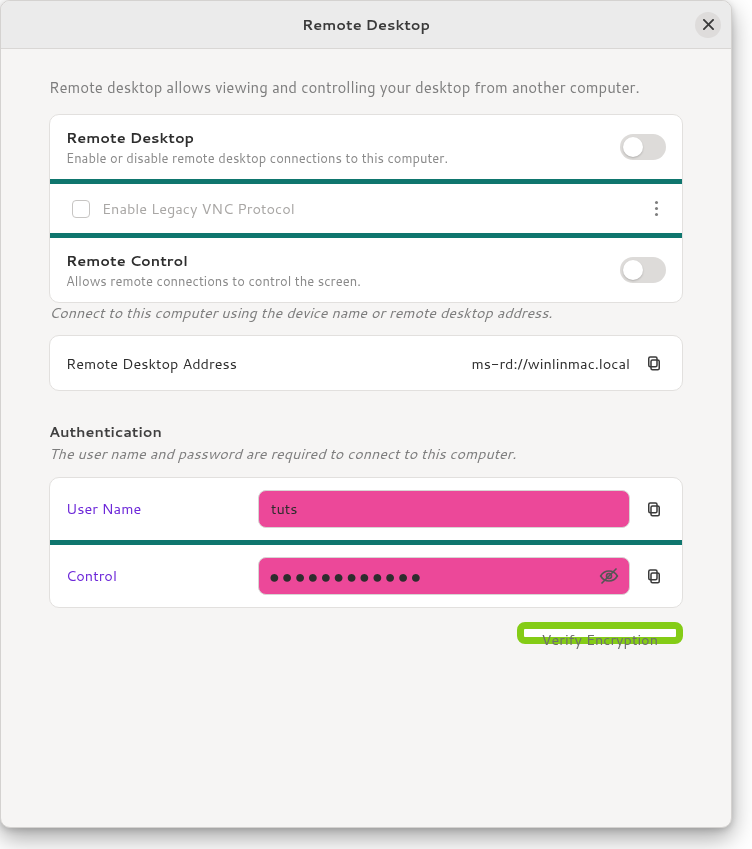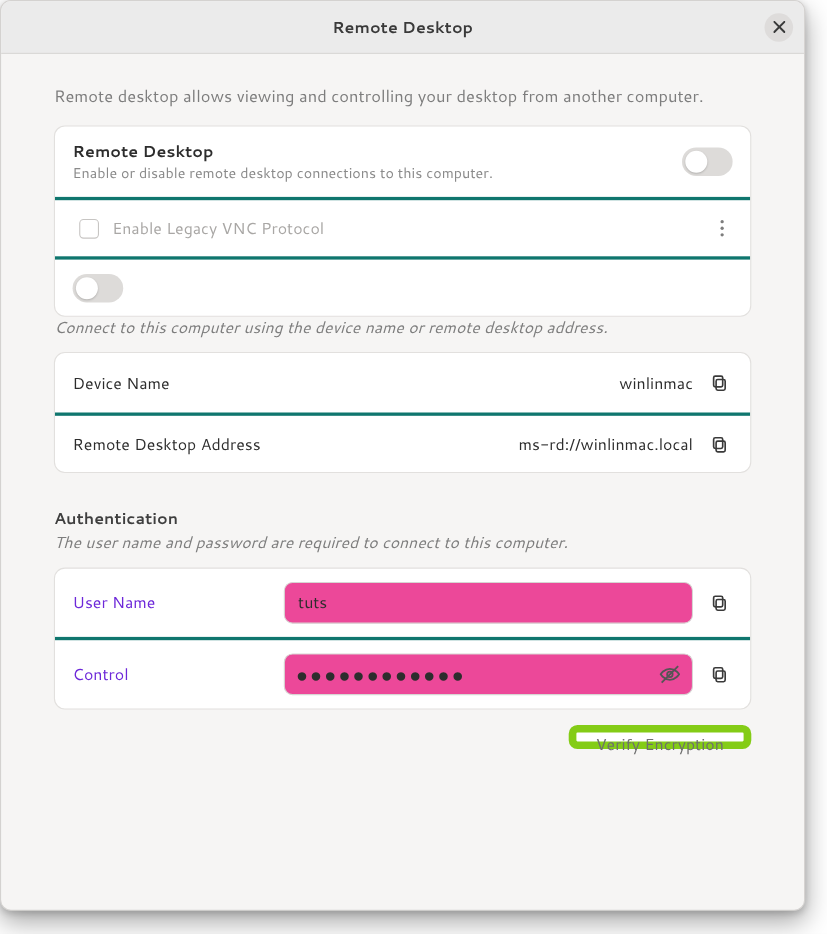--- a/index.html
+++ b/index.html
@@ -84,21 +84,21 @@
     background: #ffffff;
     overflow: hidden;
   }
   .panel .row {
     padding: 12px 16px;
     display: flex;
     align-items: center;
     min-height: 54px;
     gap: 12px;
   }
-  .panel .row + .row { border-top: 3px solid #0f766e; }
+  .panel .row + .row { border-top: 5px solid #0f766e; }
   .row-main { flex: 1; min-width: 0; }
   .row-title { font-weight: 600; font-size: 14.5px; color: #2d2d2d; }
   .row-sub   { font-size: 13px;   color: #8a8a8a; margin-top: 1px; }
   .row-value { font-size: 14.5px; color: #2d2d2d; text-align: right; }
   .row-label { font-size: 14.5px; color: #6d28d9; flex: 0 0 180px; }
   
   .toggle {
     width: 46px; height: 26px;
     background: #dddbd9;
     border-radius: 26px;
@@ -218,39 +218,31 @@
         <div class="row-title disabled-text" style="font-weight:500;">Enable Legacy VNC Protocol</div>
         <div style="flex:1;"></div>
         <div class="kebab">
           <span></span>
             <span></span>
             <span></span>
         </div>
       </div>
 
       <div class="row">
+        <div class="row-main">
+          <div class="row-title">Remote Control</div>
+          <div class="row-sub">Allows remote connections to control the screen.</div>
+        </div>
         <div class="toggle"></div>
       </div>
     </div>
 
     <div class="section-sub">Connect to this computer using the device name or remote desktop address.</div>
 
     <div class="panel">
-      <div class="row">
-        <div class="row-main">
-            <div class="row-title" style="font-weight:500;">Device Name</div>
-          </div>
-        <div class="row-value">winlinmac</div>
-        <button class="copy-btn">
-          <svg viewBox="0 0 24 24">
-            <rect x="8" y="8" width="11" height="13" rx="2" fill="none" stroke="currentColor" stroke-width="2"></rect>
-            <rect x="5" y="4" width="11" height="13" rx="2" fill="none" stroke="currentColor" stroke-width="2"></rect>
-          </svg>
-        </button>
-      </div>
       <div class="row">
         <div class="row-main">
             <div class="row-title" style="font-weight:500;">Remote Desktop Address</div>
           </div>
         <div class="row-value">ms-rd://winlinmac.local</div>
         <button class="copy-btn">
           <svg viewBox="0 0 24 24">
             <rect x="8" y="8" width="11" height="13" rx="2" fill="none" stroke="currentColor" stroke-width="2"></rect>
             <rect x="5" y="4" width="11" height="13" rx="2" fill="none" stroke="currentColor" stroke-width="2"></rect>
           </svg>

